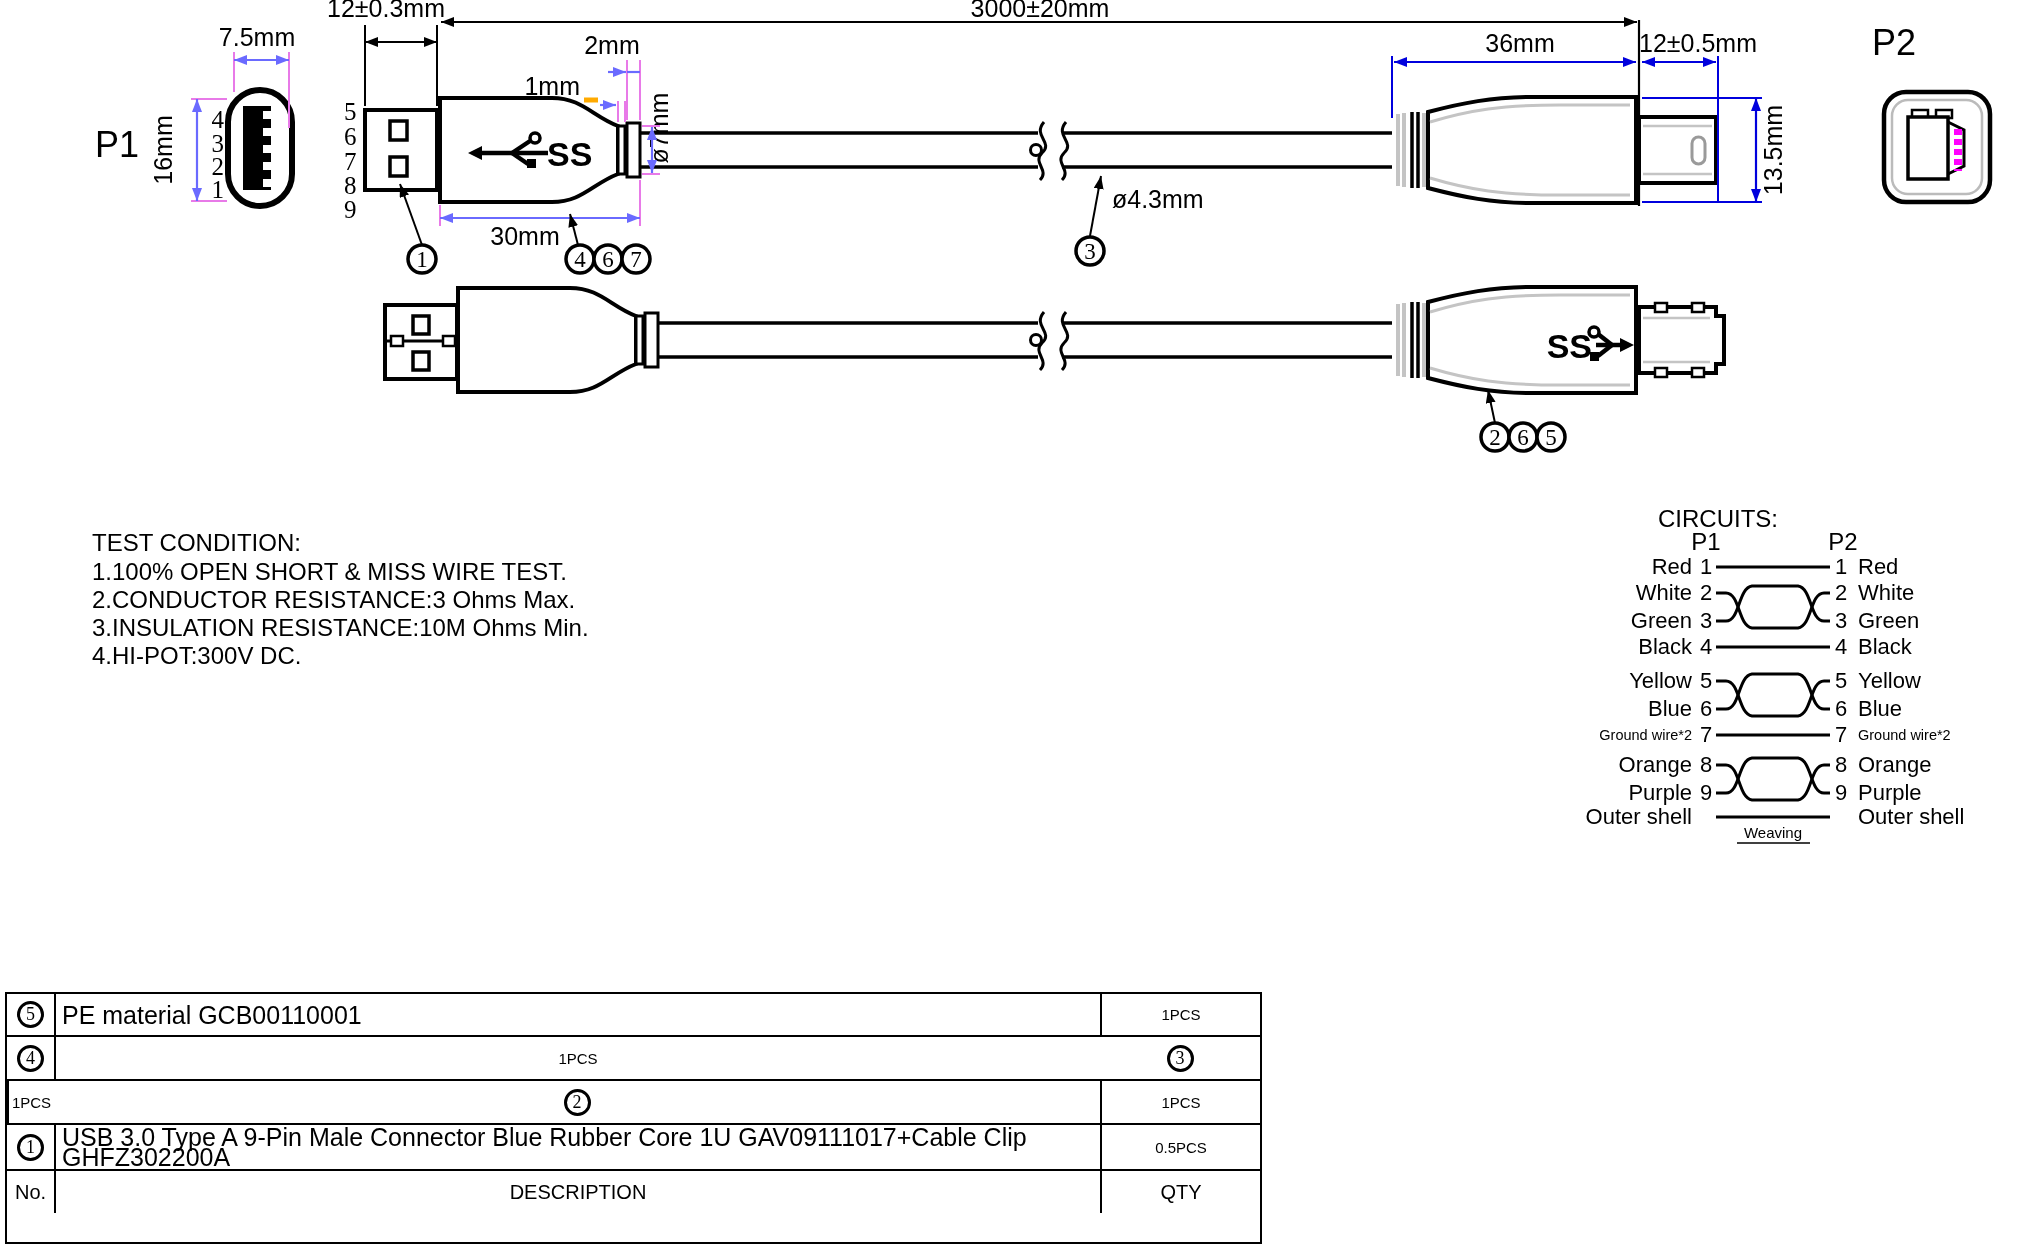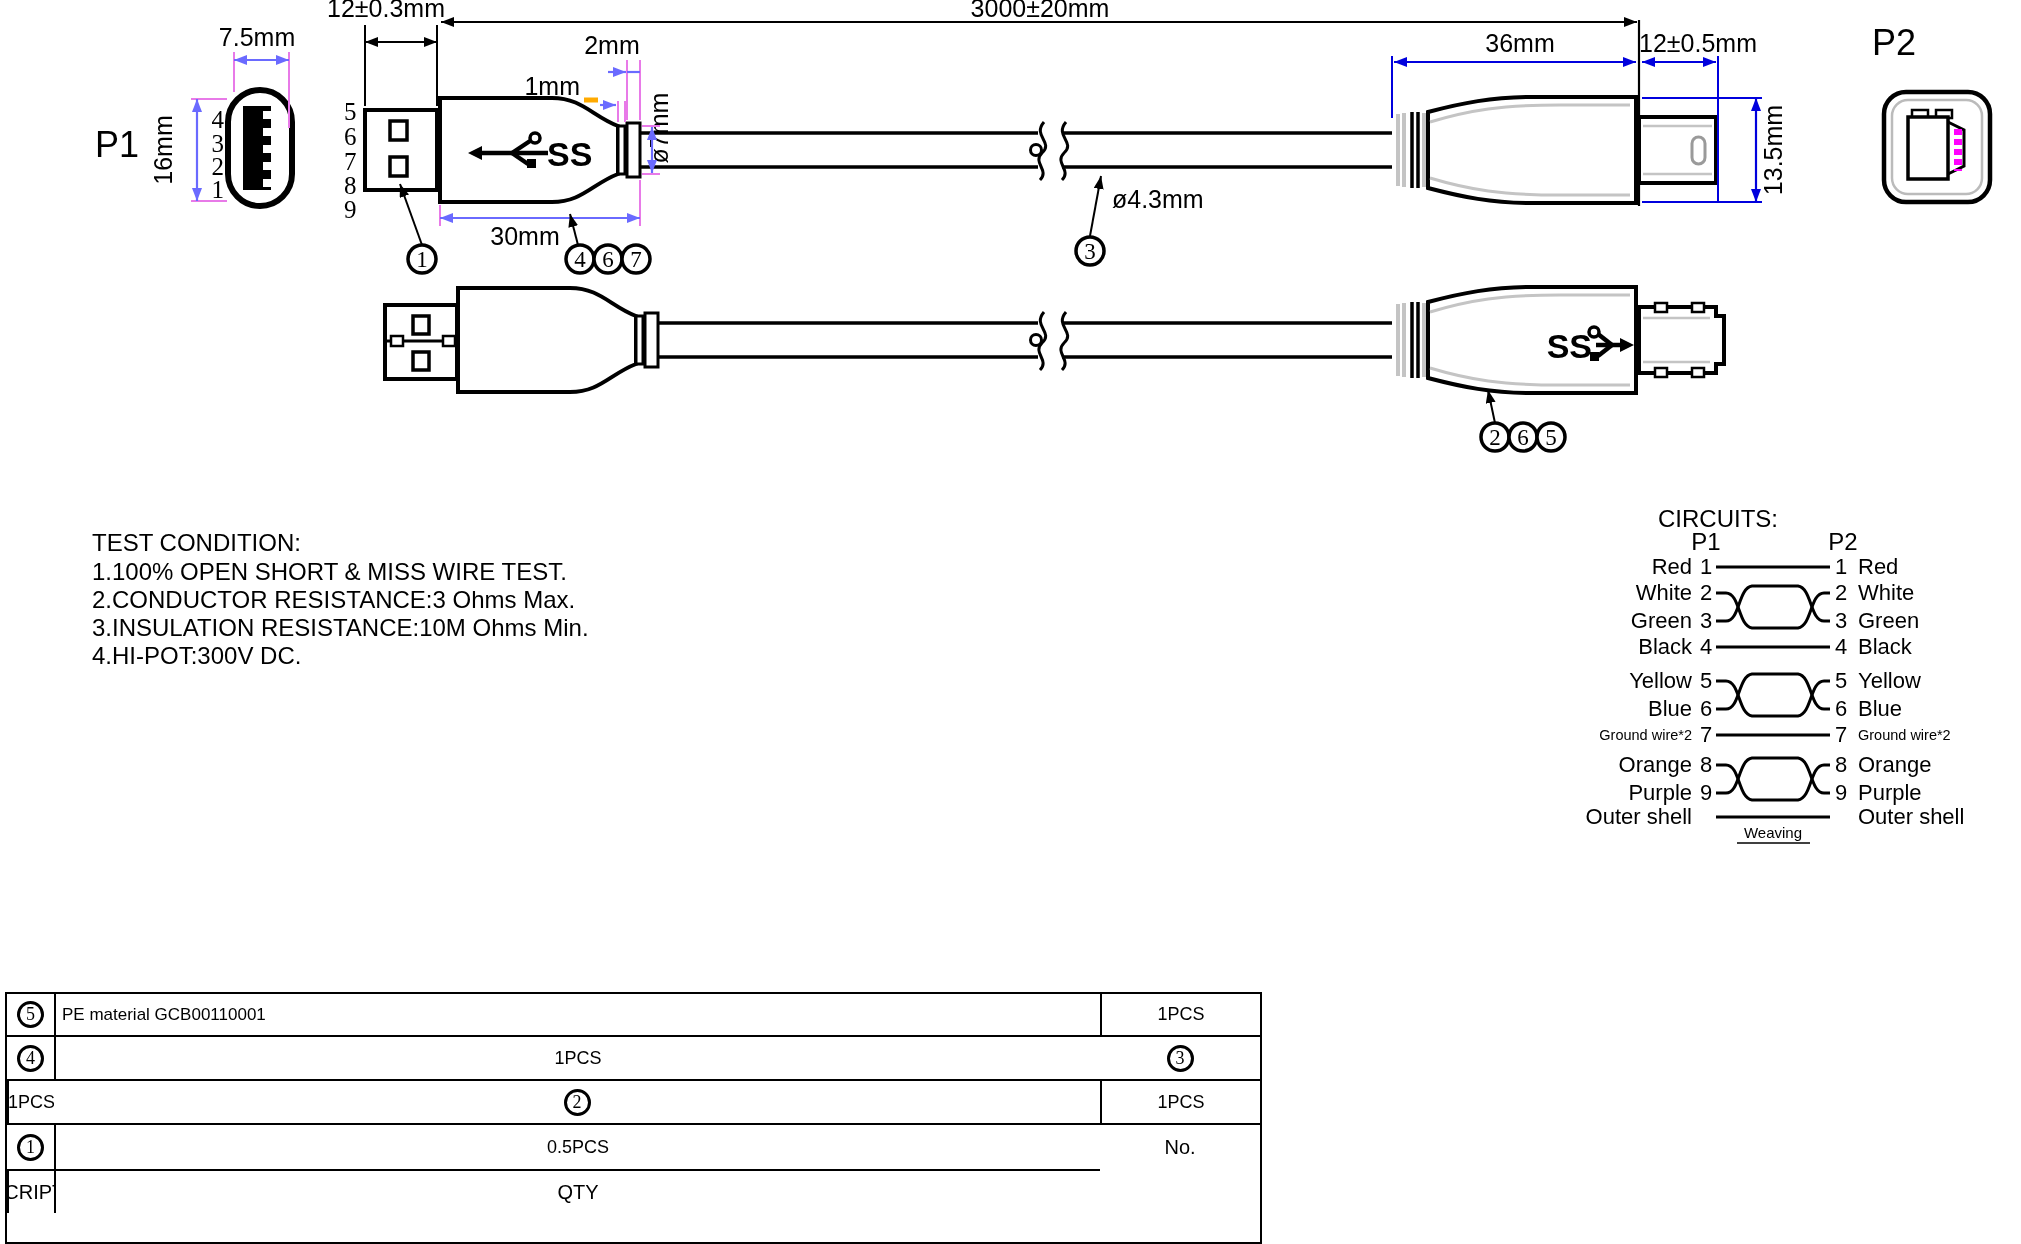--- a/index.html
+++ b/index.html
@@ -7,22 +7,22 @@
   svg text{fill:#000;font-family:"Liberation Sans",sans-serif;}
   svg text.serif{font-family:"Liberation Serif",serif;}
   .dimtxt{font-size:25px;}
   .biglbl{font-size:36px;}
   .cw{font-size:22px;}
   .cwS{font-size:14.5px;}
   #bom{position:absolute;left:5px;top:992px;width:1257px;height:252px;border:2px solid #000;box-sizing:border-box;display:grid;grid-template-columns:47px 1046px 160px;grid-template-rows:41px 44px 44px 46px 44px 29px;}
   #bom .cell{border-left:2px solid #000;border-top:2px solid #000;display:flex;align-items:center;box-sizing:border-box;overflow:hidden;}
   #bom .cell.first-col{border-left:none;justify-content:center;}
   #bom .cell.first-row{border-top:none;}
-  #bom .desc{font-size:17px;line-height:20px;padding:1px 6px;color:#000;}
-  #bom .qty{justify-content:center;font-size:18px;}
+  #bom .desc{font-size:25px;line-height:20px;padding:1px 6px;color:#000;}
+  #bom .qty{justify-content:center;font-size:15px;}
   #bom .hdr{justify-content:center;font-size:20px;}
   .numcirc{width:27px;height:27px;border:3px solid #000;border-radius:50%;display:flex;align-items:center;justify-content:center;font-family:"Liberation Serif",serif;font-size:18px;box-sizing:border-box;}
 </style>
 </head>
 <body>
 
 
 
 <svg id="drawing" width="2021" height="1244" viewBox="0 0 2021 1244" xmlns="http://www.w3.org/2000/svg">
   <defs>
@@ -364,20 +364,21 @@
   <div class="cell qty">1PCS</div>
 
   <div class="cell first-col">
       <div class="numcirc">2</div>
     </div>
   <div class="cell qty">1PCS</div>
 
   <div class="cell first-col">
       <div class="numcirc">1</div>
     </div>
+  <div class="cell desc">USB 3.0 Type A 9-Pin Male Connector Blue Rubber Core 1U GAV09111017+Cable Clip GHFZ302200A</div>
   <div class="cell qty">0.5PCS</div>
 
   <div class="cell first-col hdr">No.</div>
   <div class="cell hdr">DESCRIPTION</div>
   <div class="cell hdr">QTY</div>
 </div>
 
 
 
 

